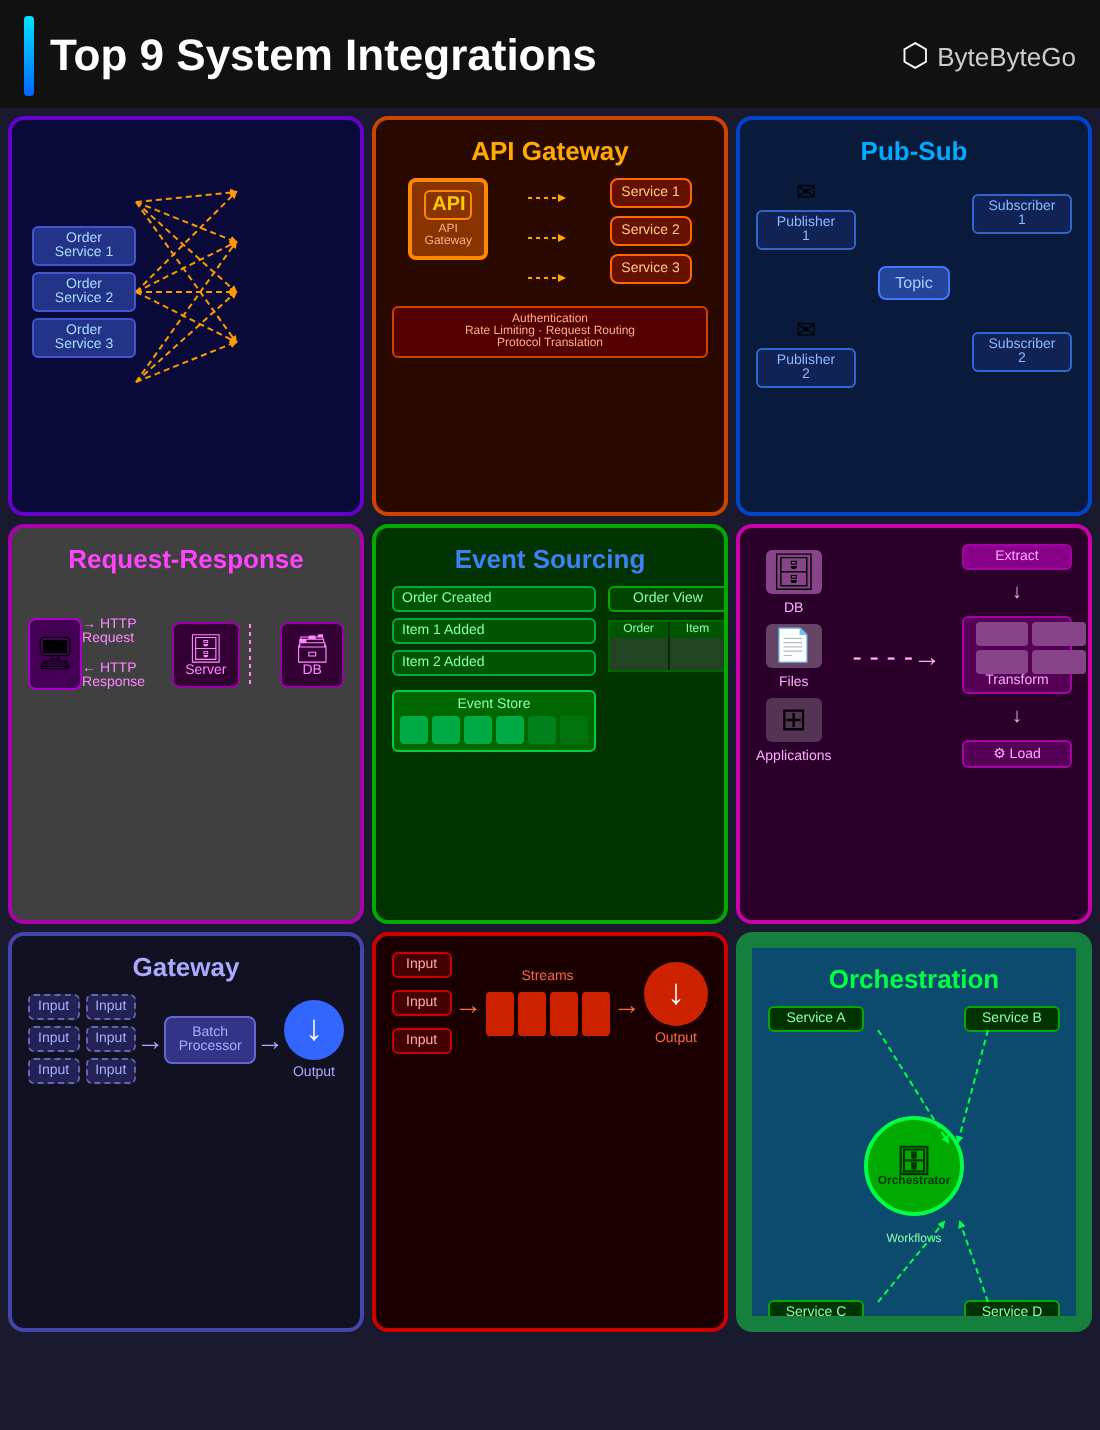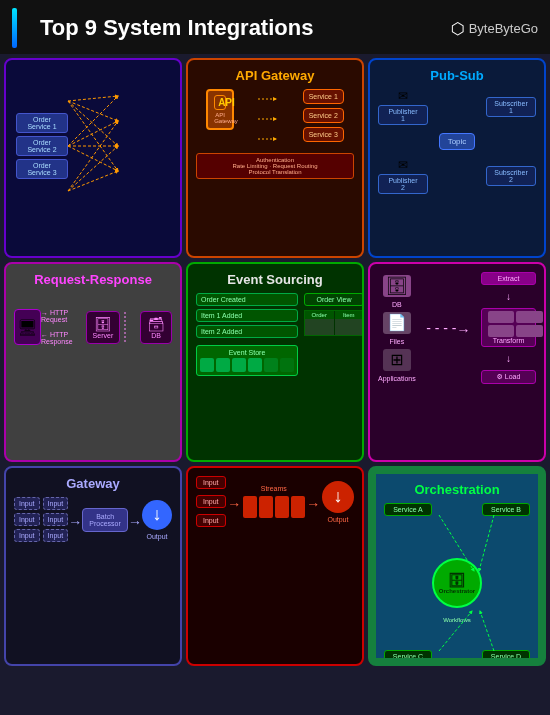--- a/index.html
+++ b/index.html
@@ -14,21 +14,21 @@
     .header {
       background: #111;
       padding: 8px 12px 6px;
       display: flex;
       align-items: center;
       justify-content: space-between;
     }
     .header-left {
       display: flex;
       align-items: center;
-      gap: 23px;
+      gap: 8px;
     }
     .header-accent {
       width: 5px;
       height: 40px;
       background: linear-gradient(to bottom, #00e5ff, #0066ff);
       border-radius: 2px;
     }
     .header-title {
       color: white;
       font-size: 22px;
@@ -95,21 +95,21 @@
       background: #404040;
       border: 2px solid #aa00aa;
     }
     .card-rr .card-title { color: #ff44ff; }
 
     
     .card-es {
       background: #003300;
       border: 2px solid #00aa00;
     }
-    .card-es .card-title { color: #e5e5e5; }
+    .card-es .card-title { color: #3b82f6; }
 
     
     .card-etl {
       background: #2a002a;
       border: 2px solid #cc00aa;
     }
     .card-etl .card-title { color: #ff44ff; }
 
     
     .card-batch {
@@ -172,21 +172,21 @@
       text-align: center;
     }
     .api-gw-icon {
       background: #883300;
       border: 2px solid #ff8800;
       color: #ffcc00;
       font-size: 9px;
       padding: 4px 6px;
       border-radius: 4px;
       text-align: center;
-      width: 28px;
+      width: 40px;
     }
     .api-services {
       display: flex;
       flex-direction: column;
       gap: 4px;
     }
     .api-auth {
       background: #550000;
       border: 1px solid #cc4400;
       color: #ffaa88;

